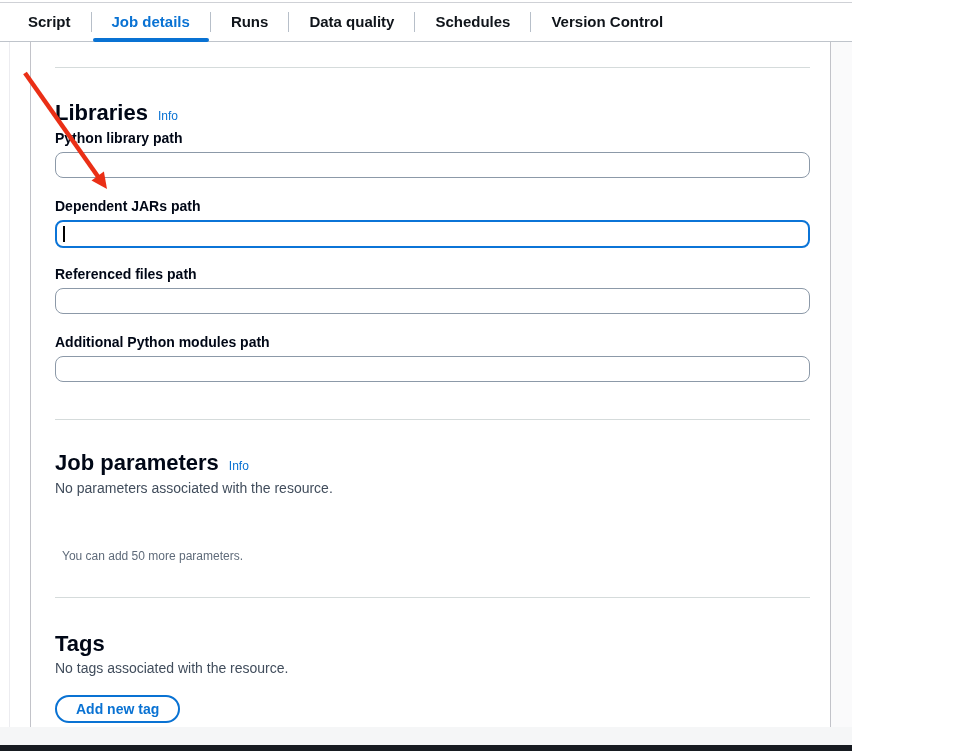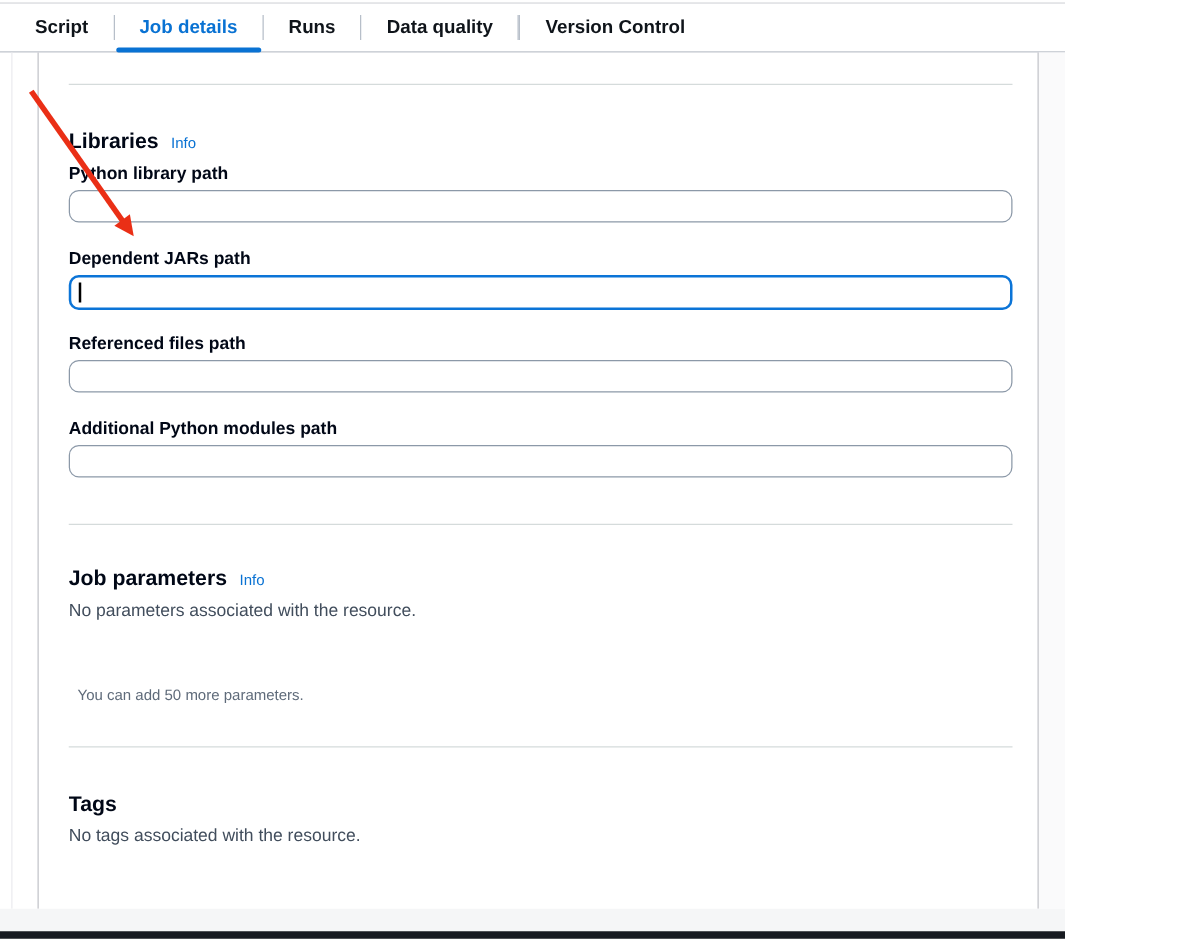--- a/index.html
+++ b/index.html
@@ -23,21 +23,21 @@
   
   .gutter-faint { position:absolute; top:42px; left:9px; width:1px; height:685px; background:#ececf0; }
   .panel-border-left { position:absolute; top:42px; left:30px; width:1px; height:685px; background:#c2c3c9; }
   .panel-border-right { position:absolute; top:42px; left:830px; width:1px; height:685px; background:#c2c3c9; }
   .right-gutter { position:absolute; top:42px; left:831px; width:123px; height:685px; background:#fafafb; }
 
   
   .divider { position:absolute; left:55px; width:755px; height:1px; background:#d5dbdb; }
 
   .section-title { position:absolute; left:55px; display:flex; align-items:baseline; gap:10px; }
-  .section-title h2 { font-size:17px; font-weight:700; color:#000716; line-height:22px; }
+  .section-title h2 { font-size:22px; font-weight:700; color:#000716; line-height:22px; }
   .info-link { font-size:12px; font-weight:400; color:#0972d3; cursor:pointer; }
 
   .field-label { position:absolute; left:55px; font-size:14px; font-weight:700; color:#000716; line-height:17px; }
 
   .text-input { position:absolute; left:55px; width:755px; height:26px; background:#fff;
                 border:1px solid #8c99a8; border-radius:8px; font-size:14px; color:#000716;
                 padding:0 9px; outline:none; }
   .text-input.focused { height:28px; border:2px solid #0b74d7; }
   .caret { position:absolute; left:63px; width:1.5px; height:16px; background:#000; }
 
@@ -63,20 +63,21 @@
 
   <div class="tabbar">
     <div class="tab">Script</div>
     <div class="tab-sep"></div>
     <div class="tab active">Job details</div>
     <div class="tab-sep"></div>
     <div class="tab">Runs</div>
     <div class="tab-sep"></div>
     <div class="tab">Data quality</div>
     <div class="tab-sep"></div>
+    <div class="tab">Schedules</div>
     <div class="tab-sep"></div>
     <div class="tab">Version Control</div>
   </div>
 
   <div class="gutter-faint"></div>
   <div class="panel-border-left"></div>
   <div class="right-gutter"></div>
   <div class="panel-border-right"></div>
 
   <div class="divider" style="top:67px"></div>
@@ -107,20 +108,21 @@
   </div>
   <div class="body-text" style="top:480px">No parameters associated with the resource.</div>
   <div class="hint-text" style="top:549px">You can add 50 more parameters.</div>
 
   <div class="divider" style="top:597px"></div>
 
   <div class="section-title" style="top:633px">
     <h2>Tags</h2>
   </div>
   <div class="body-text" style="top:660px">No tags associated with the resource.</div>
+  <button class="pill-button" style="top:695px">Add new tag</button>
 
   <div class="bottom-strip"></div>
   <div class="bottom-bar"></div>
 
   <svg class="arrow-overlay" viewBox="0 0 954 753">
     <line x1="25" y1="73" x2="99" y2="178" stroke="#ea2f16" stroke-width="4.5"></line>
     <polygon points="107,189 91.5,180.5 103.9,171.4" fill="#ea2f16"></polygon>
   </svg>
 
 </div>

